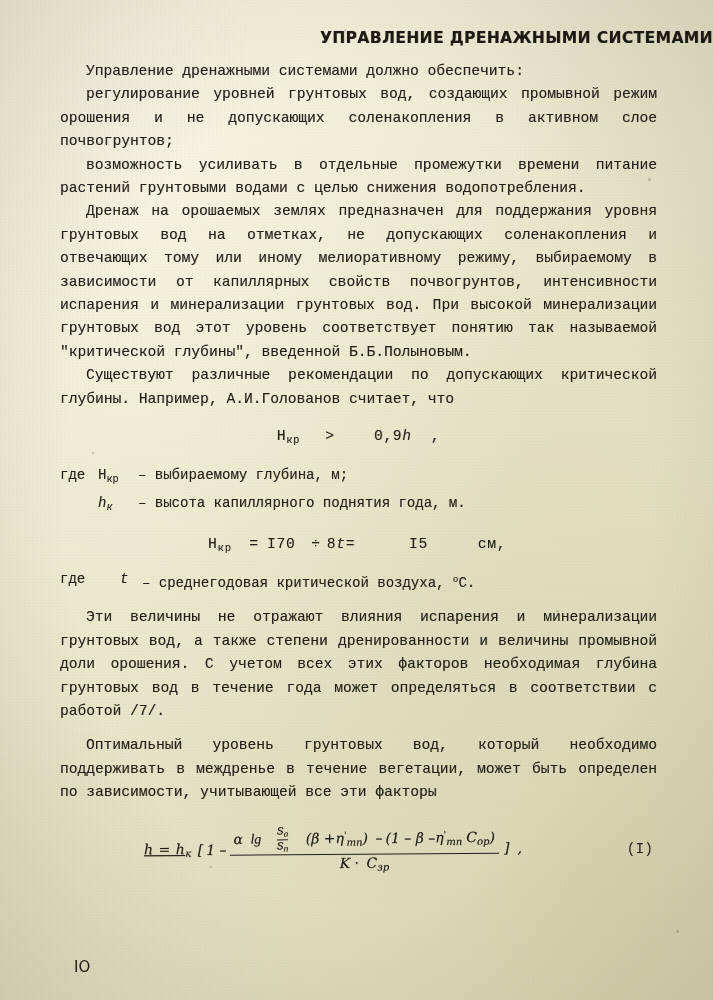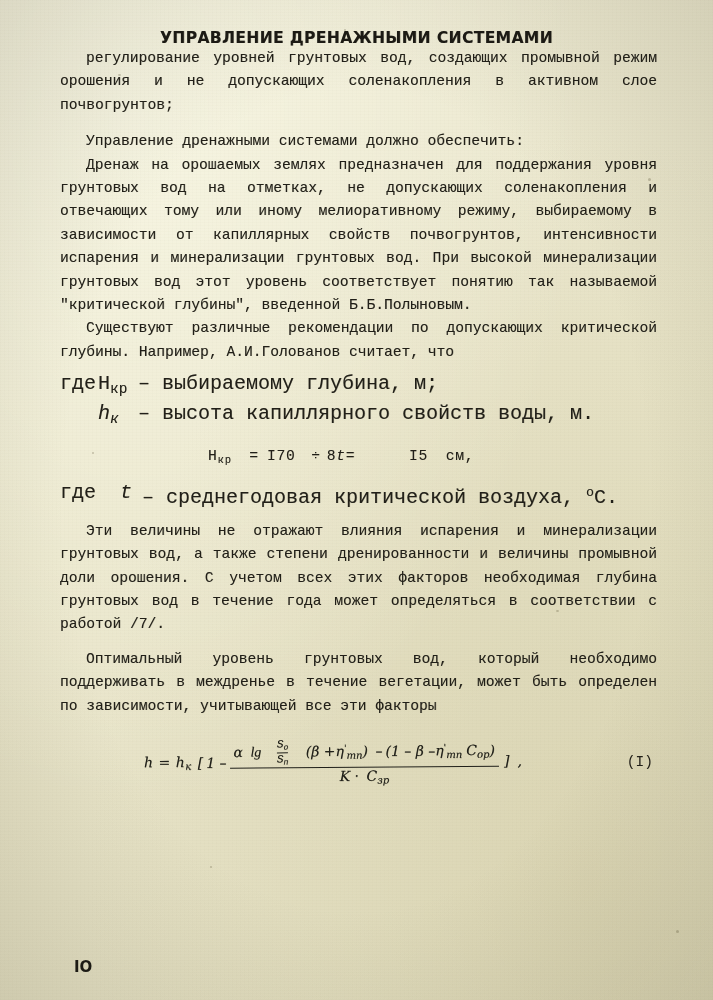--- a/index.html
+++ b/index.html
@@ -44,21 +44,21 @@
     pointer-events: none;
   }
 
   .content {
     position: relative;
     z-index: 2;
     color: #211f18;
   }
 
   .title {
-    text-align: center;
+    text-align: right;
     font-family: "DejaVu Sans", sans-serif;
     font-weight: bold;
     font-size: 15.5px;
     letter-spacing: 0.4px;
     padding-top: 29px;
     color: #1c1a14;
     text-shadow: 0.4px 0 0 rgba(30,28,20,0.45);
   }
 
   .body-text {
@@ -81,21 +81,21 @@
     font-size: 14.6px;
     line-height: 23.4px;
     text-align: center;
     letter-spacing: 0.6px;
   }
   .formula-1 { padding: 14px 0 4px 0; }
   .formula-2 { text-align: left; padding: 14px 0 6px 148px; letter-spacing: 0.8px; }
 
   .where-block {
     margin: 8px 0 0 0;
-    font-size: 20px;
+    font-size: 14px;
     line-height: 23.4px;
   }
   .where-row { display: flex; }
   .where-lead { width: 38px; flex: 0 0 auto; }
   .where-sym  { width: 40px; flex: 0 0 auto; }
   .where-sym.narrow { width: 22px; }
   .where-def  { flex: 1 1 auto; }
 
   sub { font-size: 0.72em; vertical-align: -0.28em; }
   sup { font-size: 0.66em; vertical-align: 0.52em; }
@@ -113,21 +113,21 @@
     font-style: italic;
     font-size: 14px;
     color: #20201a;
     display: flex;
     align-items: center;
     white-space: nowrap;
     margin-left: 84px;
     text-shadow: 0.3px 0.3px 0 rgba(40,38,24,0.5);
     transform: rotate(-0.4deg);
   }
-  .eq-hand .lhs { letter-spacing: 0.5px; }
+  .eq-hand .lhs { letter-spacing: 0.5px; text-decoration: underline; }
   .frac {
     display: inline-flex;
     flex-direction: column;
     align-items: center;
     vertical-align: middle;
     margin: 0 3px;
   }
   .frac .num, .frac .den {
     padding: 0 4px;
     line-height: 1.18;
@@ -156,21 +156,21 @@
     color: #211f18;
     padding-right: 4px;
   }
   .eq-wrap { display: flex; align-items: center; padding: 0 56px 0 60px; }
 
   .page-number {
     position: absolute;
     left: 74px;
     bottom: 24px;
     font-family: "DejaVu Sans", sans-serif;
-    font-weight: bold;
+    font-weight: normal;
     font-size: 15px;
     color: #1c1a14;
     z-index: 3;
   }
 </style>
 </head>
 <body>
 
 <div class="page">
   <div class="grain"></div>
@@ -182,46 +182,53 @@
   <div class="speck" style="left:556px; top:610px; width:3px; height:2px;"></div>
   <div class="speck" style="left:210px; top:866px; width:2px; height:2px;"></div>
   <div class="speck" style="left:676px; top:930px; width:3px; height:3px;"></div>
 
   <div class="content">
 
     <div class="title">УПРАВЛЕНИЕ ДРЕНАЖНЫМИ СИСТЕМАМИ</div>
 
     <div class="body-text">
 
+      <p class="para" style="margin-top:13px;">Управление дренажными системами должно обеспечить:</p>
       <p class="para">регулирование уровней грунтовых вод, создающих промывной режим орошения и не допускающих соленакопления в активном слое почвогрунтов;</p>
-      <p class="para" style="margin-top:13px;">Управление дренажными системами должно обеспечить:</p>
+      <p class="para">возможность усиливать в отдельные промежутки времени питание растений грунтовыми водами с целью снижения водопотребления.</p>
       <p class="para">Дренаж на орошаемых землях предназначен для поддержания уровня грунтовых вод на отметках, не допускающих соленакопления и отвечающих тому или иному мелиоративному режиму, выбираемому в зависимости от капиллярных свойств почвогрунтов, интенсивности испарения и минерализации грунтовых вод. При высокой минерализации грунтовых вод этот уровень соответствует понятию так называемой "критической глубины", введенной Б.Б.Полыновым.</p>
       <p class="para">Существуют различные рекомендации по допускающих критической глубины. Например, А.И.Голованов считает, что</p>
 
+      <p class="formula-line formula-1">
+        <span><span>H</span><sub>кр</sub></span>
+        <span style="padding:0 16px;">&gt;</span>
+        <span style="padding-left:14px;">0,9</span><span class="ital">h</span>
+        <span style="padding-left:10px;">,</span>
+      </p>
 
       <div class="where-block">
         <div class="where-row">
           <span class="where-lead">где</span>
           <span class="where-sym"><span>H</span><sub>кр</sub></span>
           <span class="where-def">– выбираемому глубина, м;</span>
         </div>
         <div class="where-row">
           <span class="where-lead"></span>
           <span class="where-sym ital"><span>h</span><sub>к</sub></span>
-          <span class="where-def">– высота капиллярного свойств воды, м.</span>
+          <span class="where-def">– высота капиллярного поднятия года, м.</span>
         </div>
       </div>
 
 
       <p class="formula-line formula-2">
         <span><span>H</span><sub>кр</sub></span>
         <span style="padding:0 8px;">=</span><span>I70</span>
         <span style="padding:0 6px;">÷</span><span>8</span><span class="ital">t</span><span>=</span>
         <span style="padding-left:8px;margin-left:36px;">I5</span>
-        <span style="padding-left:8px;">см,</span>
+        <span style="padding-left:8px;margin-left:32px;">см,</span>
       </p>
 
       <div class="where-block" style="margin-top:2px;">
         <div class="where-row">
           <span class="where-lead">где</span>
           <span class="where-sym narrow ital" style="padding-left:22px;">t</span>
           <span class="where-def"><span>– среднегодовая критической воздуха,</span> <sup>о</sup><span>С.</span></span>
         </div>
       </div>
 

